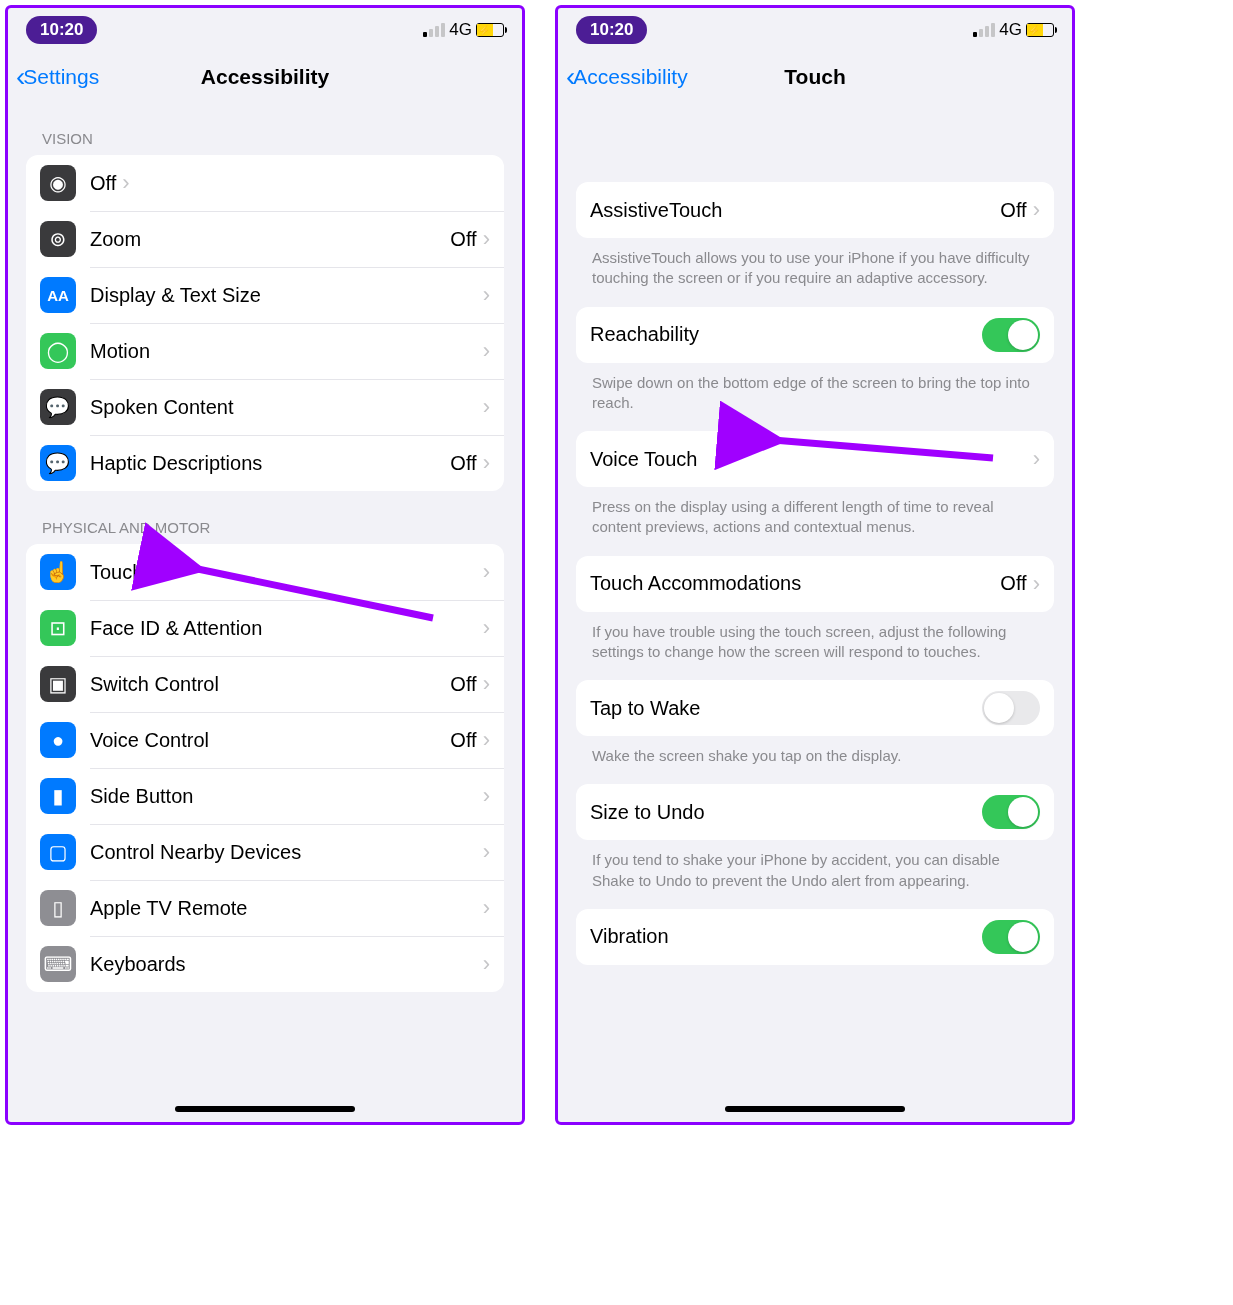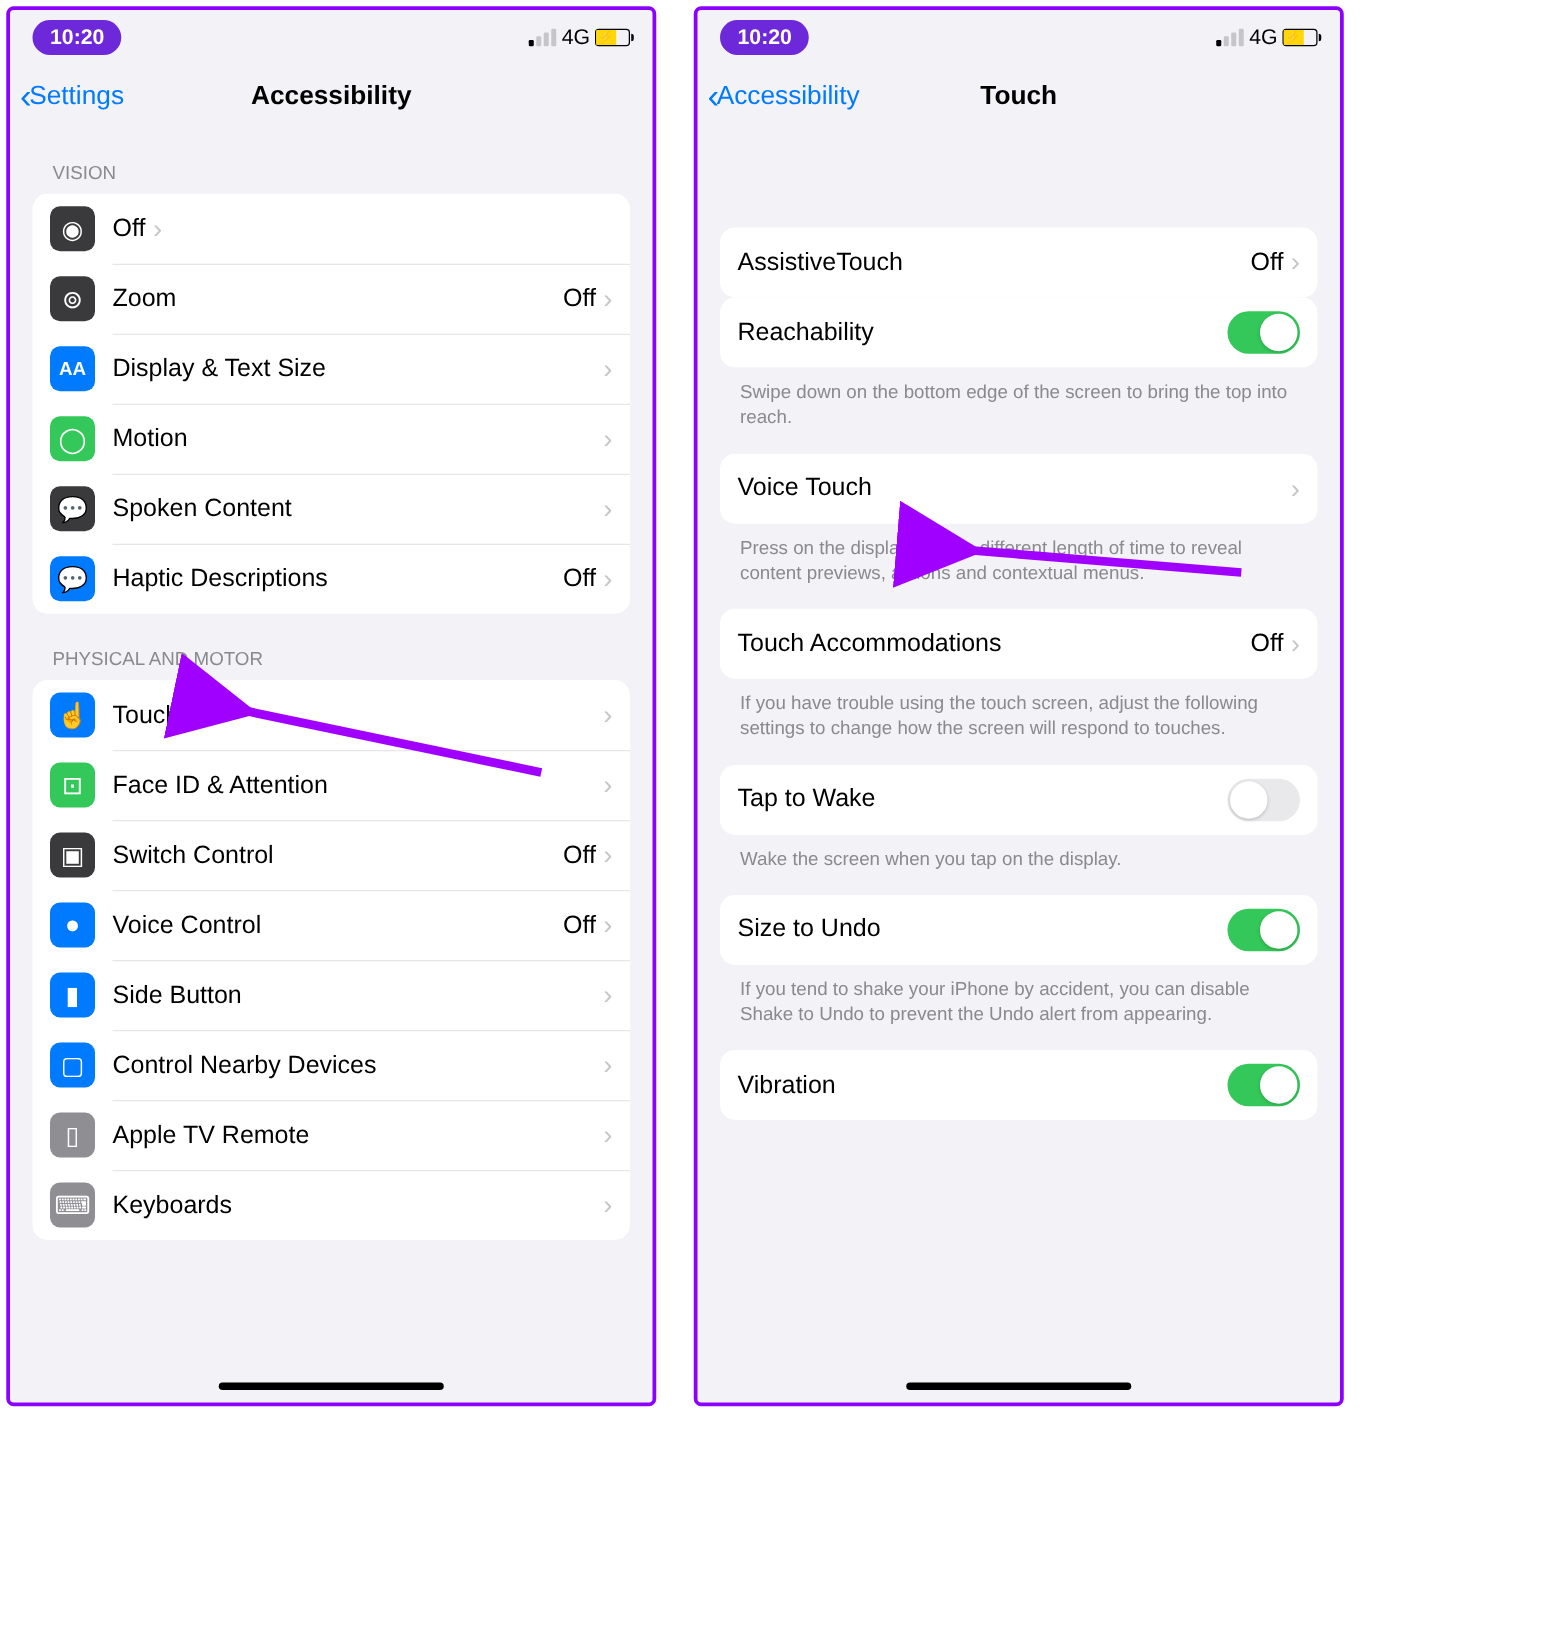--- a/index.html
+++ b/index.html
@@ -1,19 +1,19 @@
 <!DOCTYPE html>
 <html><head>
 <meta charset="utf-8">
 <style>
 * { box-sizing: border-box; margin: 0; padding: 0; }
 body { font-family: -apple-system, "Helvetica Neue", Arial, sans-serif; background:#fff; display:flex; gap:30px; padding:5px; }
 .phone { width:520px; height:1120px; border:3px solid #8b00ff; border-radius:6px; background:#f2f2f7; position:relative; overflow:hidden; }
 .status-bar { height:44px; display:flex; align-items:center; justify-content:space-between; padding:0 18px; font-weight:600; font-size:17px; color:#000; }
-.time-pill { background:#6d28d9; color:#fff; padding:4px 14px; border-radius:20px; font-weight:600; font-size:17px; }
+.time-pill { background:#4c1d95; color:#fff; padding:4px 14px; border-radius:20px; font-weight:600; font-size:17px; }
 .status-right { display:flex; align-items:center; gap:4px; }
 .signal { display:flex; align-items:flex-end; gap:2px; }
 .signal span { width:4px; background:#c6c6c8; border-radius:1px; }
 .signal span:nth-child(1){height:5px;background:#000;} .signal span:nth-child(2){height:8px;} .signal span:nth-child(3){height:11px;} .signal span:nth-child(4){height:14px;}
 .net { font-size:17px; font-weight:500; }
 .battery { width:28px; height:14px; border:1.5px solid #000; border-radius:3px; position:relative; display:flex; align-items:center; }
 .battery::after { content:""; width:2px; height:6px; background:#000; position:absolute; right:-4px; border-radius:0 2px 2px 0; }
 .battery-fill { width:60%; height:100%; background:#ffd60a; display:flex; align-items:center; justify-content:center; font-size:10px; }
 .nav { height:50px; display:flex; align-items:center; padding:0 8px; position:relative; }
 .back { display:flex; align-items:center; color:#007aff; font-size:21px; }
@@ -188,20 +188,21 @@
   </div>
   <div class="content" id="right-content">
     <div class="spacer-top"></div>
   <div class="group group-single no-icons">
         <div class="row">
           <div class="row-label">AssistiveTouch</div>
           <div class="row-value">Off</div>
           <span class="chevron">›</span>
         </div>
       </div>
+      <div class="footer-text">AssistiveTouch allows you to use your iPhone if you have difficulty touching the screen or if you require an adaptive accessory.</div>
       <div class="group group-single no-icons">
         <div class="row">
           <div class="row-label">Reachability</div>
           <div class="toggle on">
             <div class="knob"></div>
           </div>
         </div>
       </div>
       <div class="footer-text">Swipe down on the bottom edge of the screen to bring the top into reach.</div>
       <div class="group group-single no-icons">
@@ -220,21 +221,21 @@
       </div>
       <div class="footer-text">If you have trouble using the touch screen, adjust the following settings to change how the screen will respond to touches.</div>
       <div class="group group-single no-icons">
         <div class="row">
           <div class="row-label">Tap to Wake</div>
           <div class="toggle off">
             <div class="knob"></div>
           </div>
         </div>
       </div>
-      <div class="footer-text">Wake the screen when you tap on the display.</div>
+      <div class="footer-text">Wake the screen shake you tap on the display.</div>
       <div class="group group-single no-icons">
         <div class="row">
           <div class="row-label">Size to Undo</div>
           <div class="toggle on">
             <div class="knob"></div>
           </div>
         </div>
       </div>
       <div class="footer-text">If you tend to shake your iPhone by accident, you can disable Shake to Undo to prevent the Undo alert from appearing.</div>
       <div class="group group-single no-icons">

